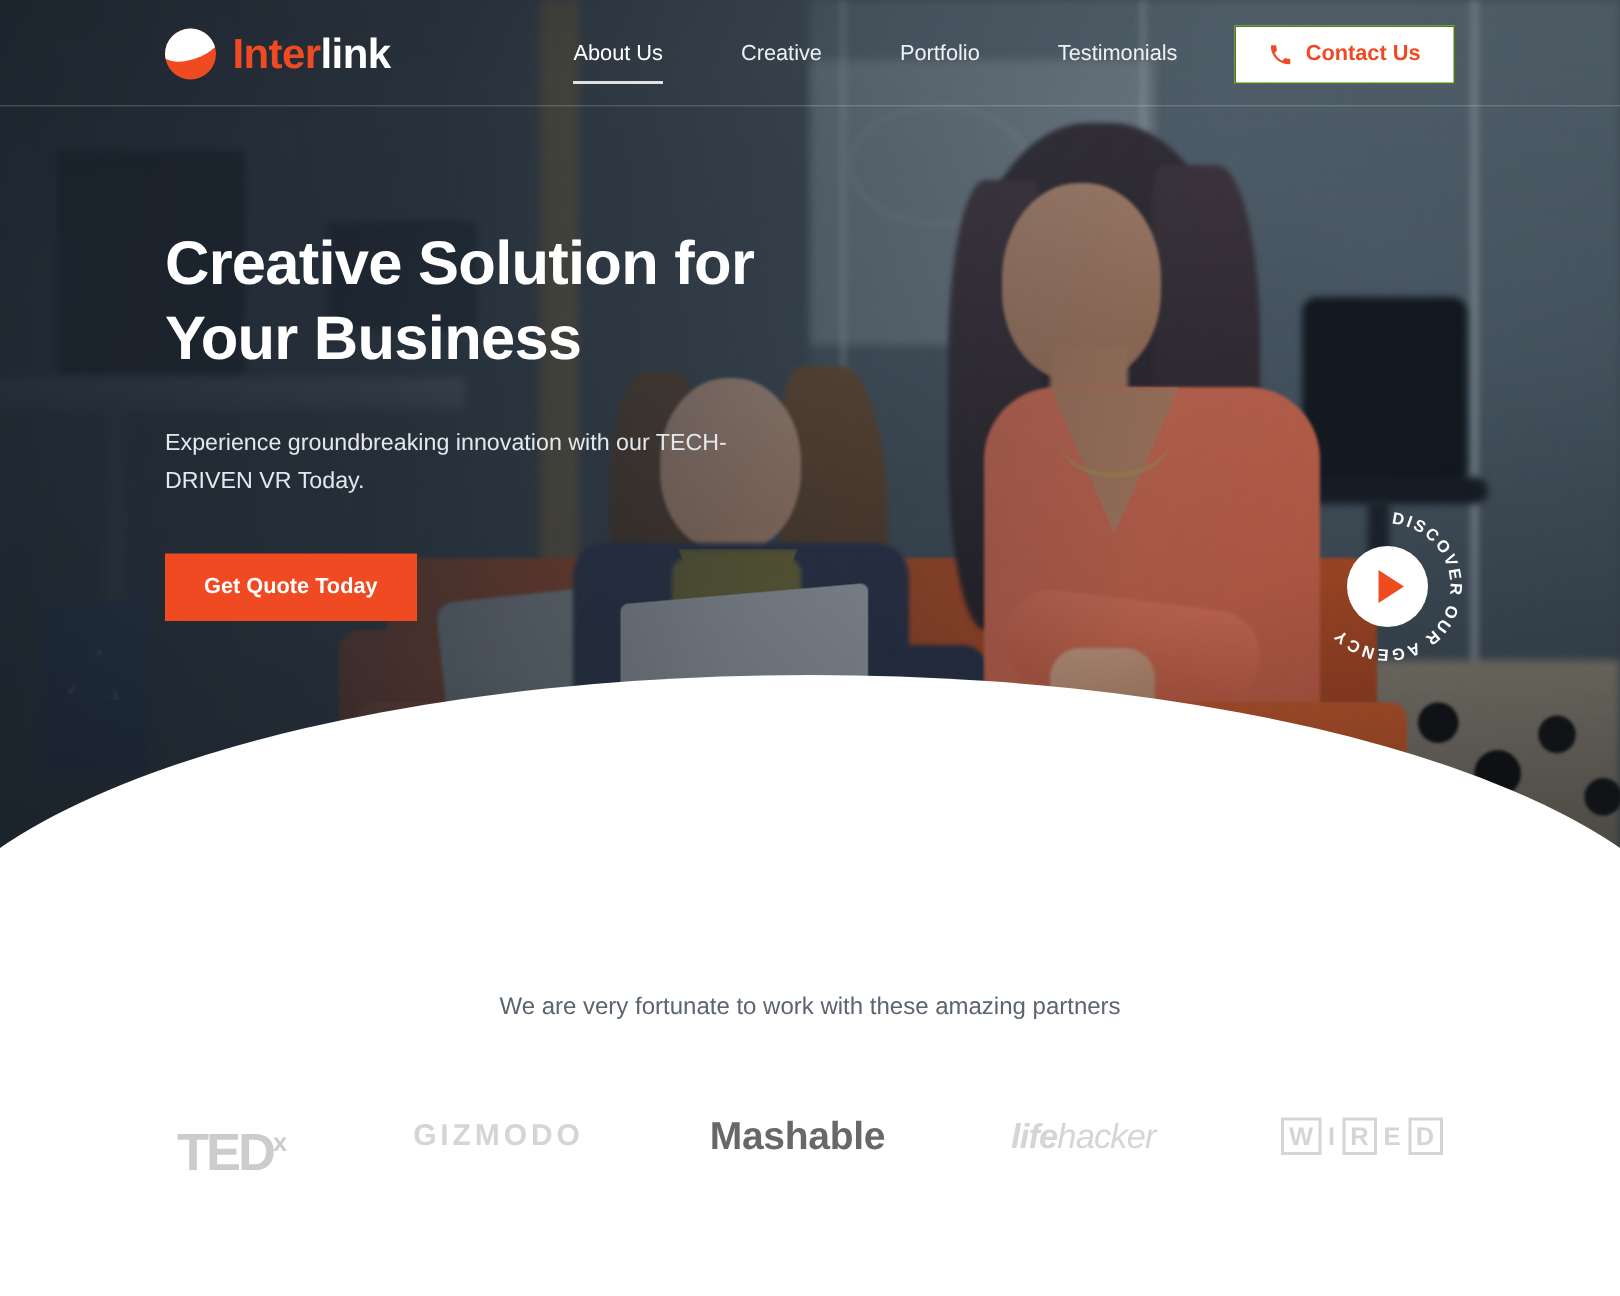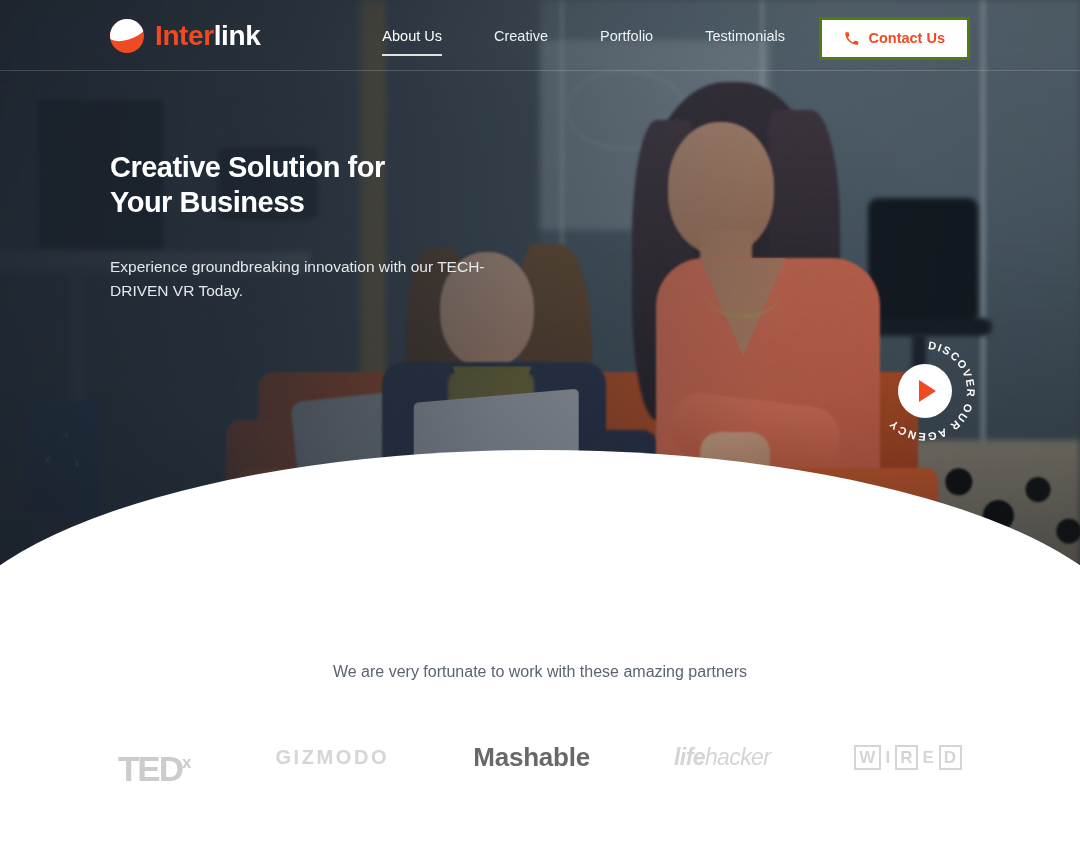--- a/index.html
+++ b/index.html
@@ -296,30 +296,30 @@
   }
   .nav-item.active { color:#ffffff; }
   .nav-item.active::after {
     content:""; position:absolute; left:0; right:0; bottom:-6px;
     height:2px; background:rgba(255,255,255,.85);
   }
 
   .contact-btn {
     position:absolute; right:110px; top:17px;
     display:flex; align-items:center; gap:9px;
-    background:#ffffff; border:3px solid #4d7c0f;
+    background:#ffffff; border:1px solid #4d7c0f;
     color:#f04a23; font-size:14.5px; font-weight:bold;
     padding:11px 22px; cursor:pointer; line-height:1;
   }
   .phone-icon { display:flex; }
 
   
   .hero-content { position:absolute; left:110px; top:150px; z-index:20; width:520px; }
   .hero-title {
-    color:#ffffff; font-size:29px; font-weight:bold; line-height:1.22;
+    color:#ffffff; font-size:41px; font-weight:bold; line-height:1.22;
     letter-spacing:-.5px;
   }
   .hero-sub {
     color:#e4e8ec; font-size:15.5px; line-height:1.58;
     margin-top:34px; max-width:400px;
   }
   .quote-btn {
     display:inline-block; margin-top:36px;
     background:#f04a23; color:#ffffff;
     font-size:14.5px; font-weight:bold;
@@ -431,20 +431,21 @@
   <div class="hero-overlay"></div>
   <div class="hero-vignette"></div>
   <div class="hero-curve"></div>
 
   <div class="hero-content">
     <h1 class="hero-title">
       <span>Creative Solution for</span><br>
       <span>Your Business</span>
     </h1>
     <p class="hero-sub">Experience groundbreaking innovation with our TECH-DRIVEN VR Today.</p>
+    <button class="quote-btn">Get Quote Today</button>
   </div>
 
   <div class="play-badge">
     <svg viewBox="0 0 102 102">
       <defs>
         <path id="ringpath" d="M 51,51 m -42,0 a 42,42 0 1,1 84,0 a 42,42 0 1,1 -84,0"></path>
       </defs>
       <text class="badge-ring-text">
         <textPath href="#ringpath" startOffset="26%">DISCOVER OUR AGENCY</textPath>
       </text>

